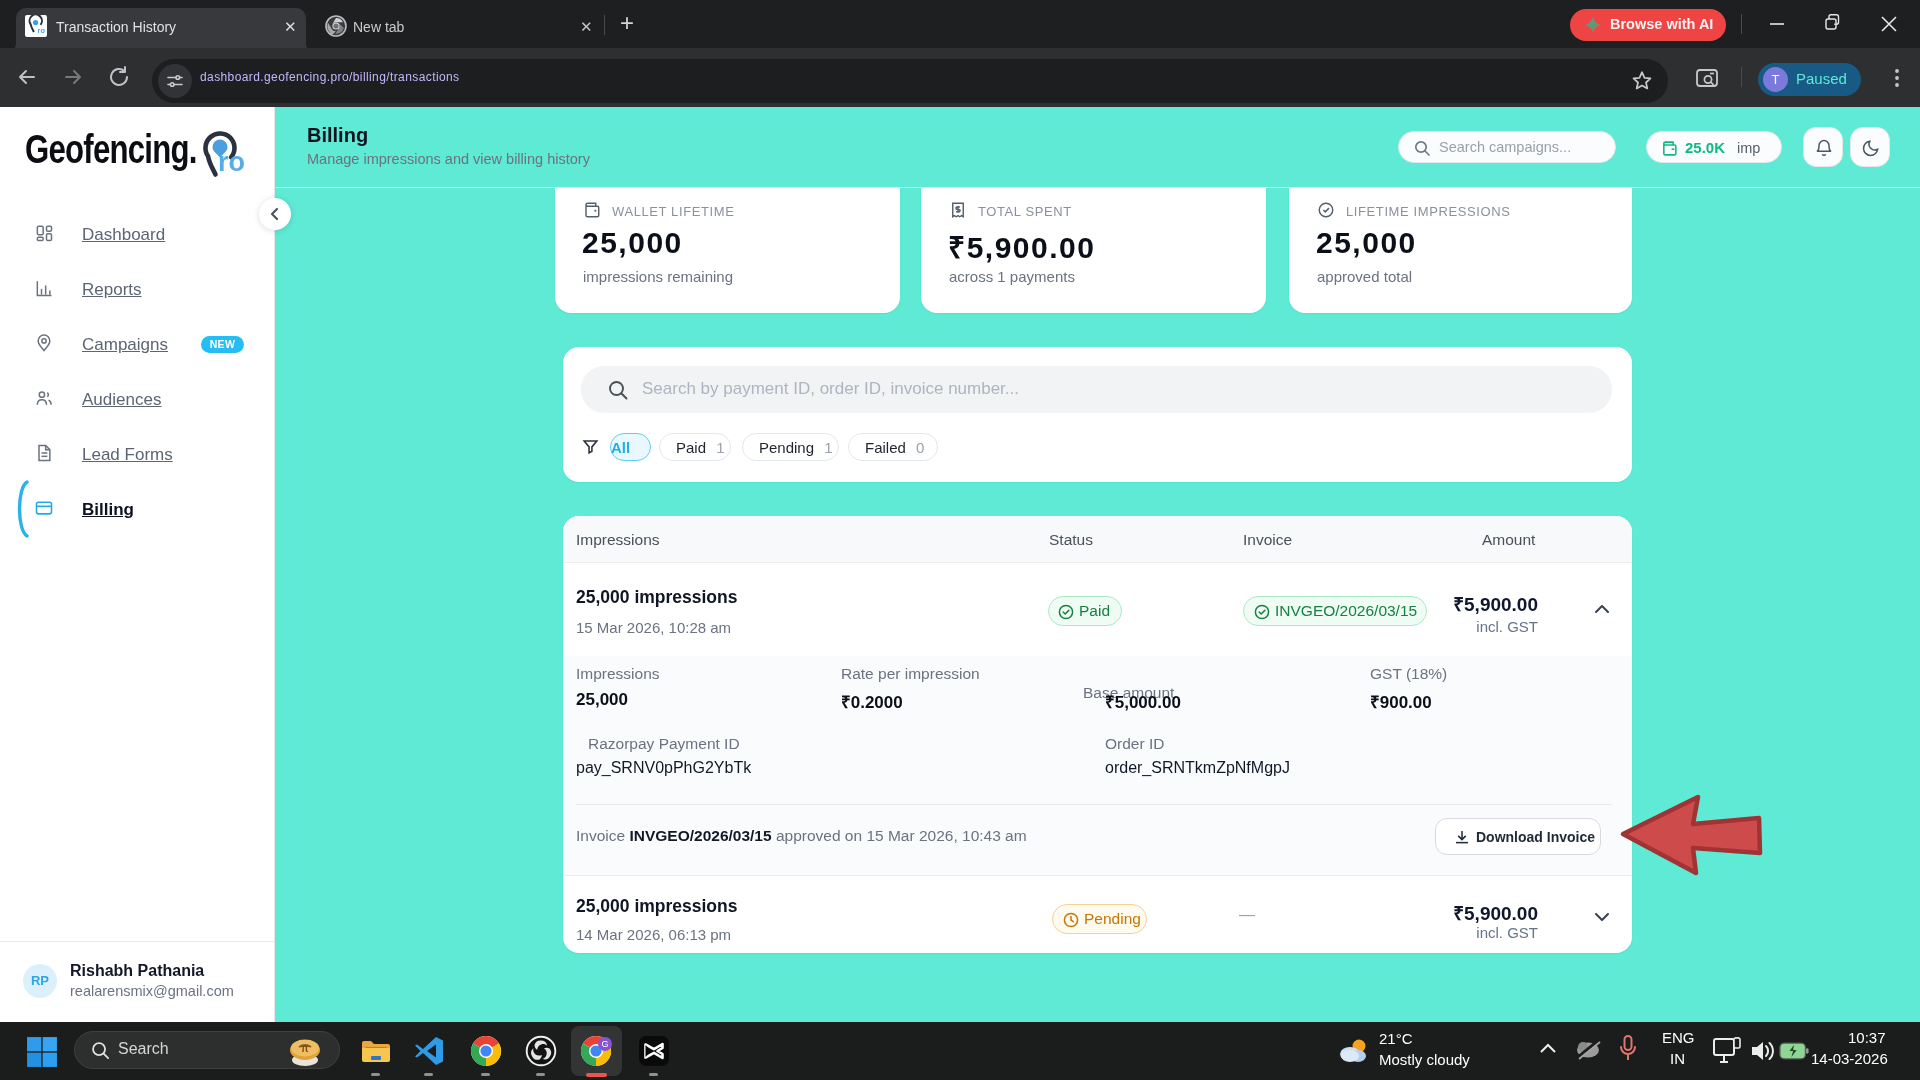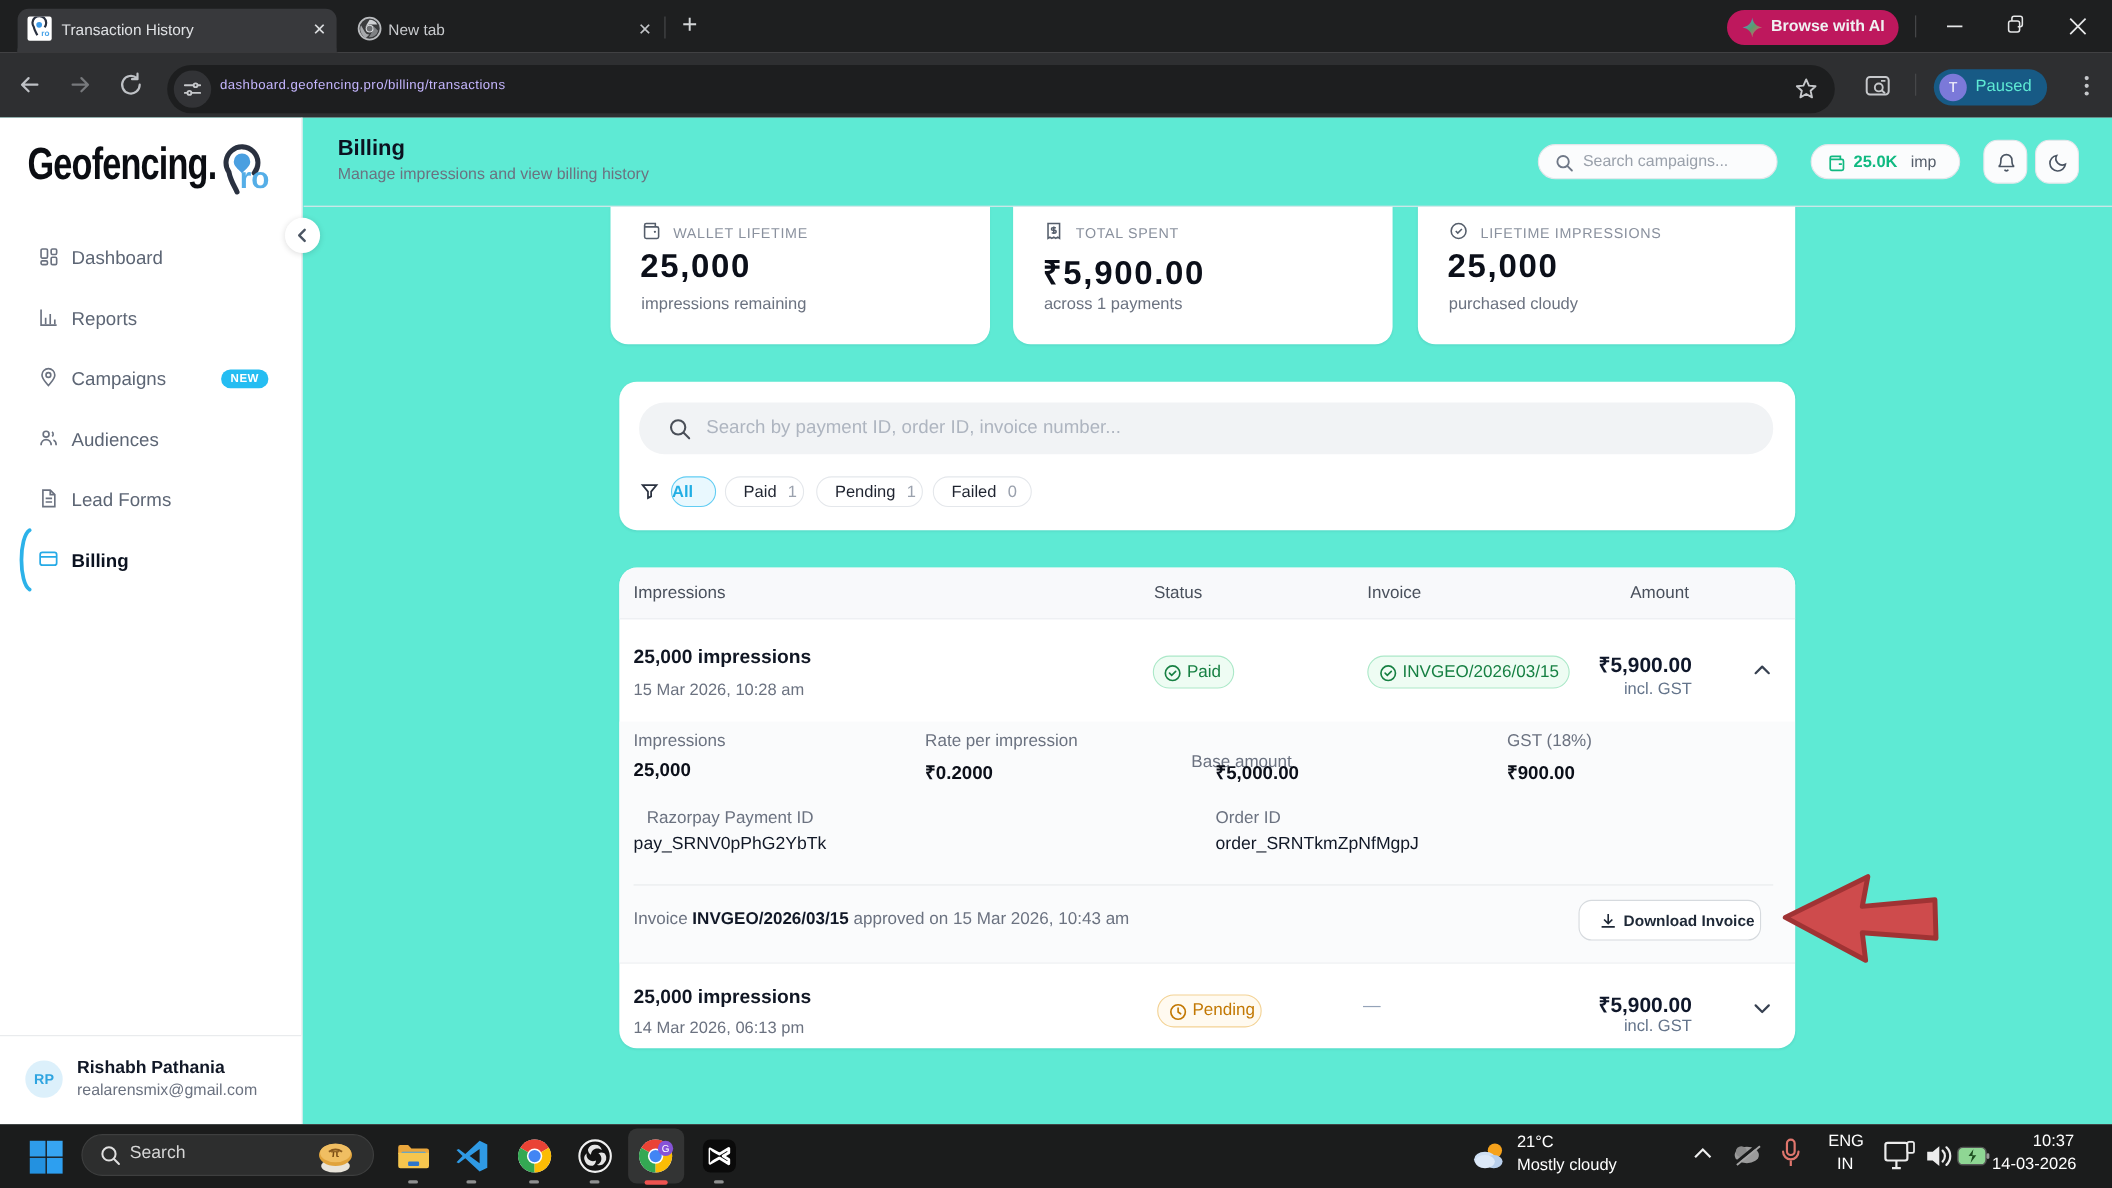--- a/index.html
+++ b/index.html
@@ -11,34 +11,34 @@
 #tab1 { position:absolute; left:16px; top:8px; width:290px; height:40px; background:#38393c; border-radius:10px 10px 0 0; }
 #tab1 .fav { position:absolute; left:9px; top:7px; width:22px; height:22px; background:#fff; border-radius:2px; }
 #tab1 .ttl { position:absolute; left:40px; top:11px; font-size:14px; color:#dfe1e4; }
 #tab1 .cls { position:absolute; left:268px; top:10px; font-size:15px; color:#dcdee0; }
 .tabcurve { position:absolute; top:36px; width:12px; height:12px; background:radial-gradient(circle at 0 0, transparent 11.5px, #38393c 12px); }
 #ntab { position:absolute; left:306px; top:8px; width:296px; height:40px; }
 #ntab .ttl { position:absolute; left:47px; top:11px; font-size:14px; color:#c9cbce; }
 #ntab .cls { position:absolute; left:274px; top:10px; font-size:15px; color:#c3c5c8; }
 .tsep { position:absolute; left:604px; top:15px; width:1px; height:20px; background:#4a4b4d; }
 #newtabbtn { position:absolute; left:613px; top:10px; width:28px; height:28px; color:#d3d5d7; font-size:24px; font-weight:300; text-align:center; line-height:26px; }
-#aipill { position:absolute; left:1570px; top:9px; width:156px; height:32px; background:#be185d; border-radius:16px; }
+#aipill { position:absolute; left:1570px; top:9px; width:156px; height:32px; background:#ef4444; border-radius:16px; }
 #aipill span { position:absolute; left:40px; top:7px; font-size:14.5px; font-weight:bold; color:#f0f1f2; }
 .winbtn { position:absolute; top:0; width:46px; height:48px; color:#e6e7e8; text-align:center; }
 
 #toolbar { position:absolute; left:0; top:48px; width:1920px; height:59px; background:#2e2f31; }
 #omnibox { position:absolute; left:152px; top:11px; width:1516px; height:44px; background:#1d1e1f; border-radius:22px; }
 #sitechip { position:absolute; left:6px; top:5px; width:34px; height:34px; background:#323336; border-radius:17px; }
 #urltext { position:absolute; left:48px; top:11px; font-size:12px; color:#c4b5fd; letter-spacing:.4px; }
 
 #app { position:absolute; left:0; top:107px; width:1920px; height:915px; background:#5eead4; }
 #sidebar { position:absolute; left:0; top:0; width:275px; height:915px; background:#fff; border-right:1px solid #e4e6ea; }
 .nav { position:absolute; left:0; width:275px; height:44px; }
 .nav .ic { position:absolute; left:34px; top:11px; width:20px; height:20px; }
-.nav .tx { position:absolute; left:65px; top:13px; font-size:17px; color:#5c6574; }
+.nav .tx { position:absolute; left:82px; top:13px; font-size:17px; color:#5c6574;text-decoration:underline; }
 .nav.active .tx { color:#0b1220; font-weight:bold; }
 #newbadge { position:absolute; left:201px; top:14px; width:43px; height:17px; background:#25bdf2; border-radius:9px; color:#fff; font-size:10.5px; font-weight:bold; text-align:center; line-height:17px; letter-spacing:.4px; }
 #collapse { position:absolute; left:259px; top:91px; width:32px; height:32px; background:#fff; border-radius:50%; box-shadow:0 1px 6px rgba(0,0,0,.14); z-index:5; }
 #usersec { position:absolute; left:0; top:834px; width:274px; height:81px; border-top:1px solid #e7e9ec; background:#fff; }
 #usersec .av { position:absolute; left:23px; top:22px; width:34px; height:34px; border-radius:50%; background:#dcf0fb; color:#2ea4e0; font-weight:bold; font-size:13px; text-align:center; line-height:34px; }
 #usersec .nm { position:absolute; left:70px; top:20px; font-size:16px; font-weight:bold; color:#111827; }
 #usersec .em { position:absolute; left:70px; top:41px; font-size:14.5px; color:#6b7280; }
 
 #main { position:absolute; left:276px; top:0; width:1644px; height:915px; }
 #pghead { position:absolute; left:0; top:0; width:1644px; height:81px; border-bottom:1px solid #e4e7ec; }
@@ -317,21 +317,21 @@
       <span class="val">₹5,900.00</span>
       <span class="sub">across 1 payments</span>
     </div>
     <div class="scard" style="left:1013px; width:343px;">
       <svg class="ic" viewBox="0 0 24 24" fill="none" stroke="#555e6b" stroke-width="1.9">
           <circle cx="12" cy="12" r="9"></circle>
           <path d="M8.5 12 l2.5 2.5 5-5"></path>
         </svg>
       <span class="lbl">LIFETIME IMPRESSIONS</span>
       <span class="val">25,000</span>
-      <span class="sub">purchased cloudy</span>
+      <span class="sub">approved total</span>
     </div>
     <div id="searchcard">
       <div id="bigsearch">
         <svg style="position:absolute;left:26px;top:13px;" width="22" height="22" viewBox="0 0 22 22">
             <circle cx="9.5" cy="9.5" r="6.5" fill="none" stroke="#4a4f58" stroke-width="1.9"></circle>
             <line x1="14.5" y1="14.5" x2="19.5" y2="19.5" stroke="#4a4f58" stroke-width="1.9" stroke-linecap="round"></line>
           </svg>
         <span>Search by payment ID, order ID, invoice number...</span>
       </div>
       <svg style="position:absolute;left:18px;top:90px;" width="19" height="19" viewBox="0 0 24 24" fill="none" stroke="#2b3240" stroke-width="2">

